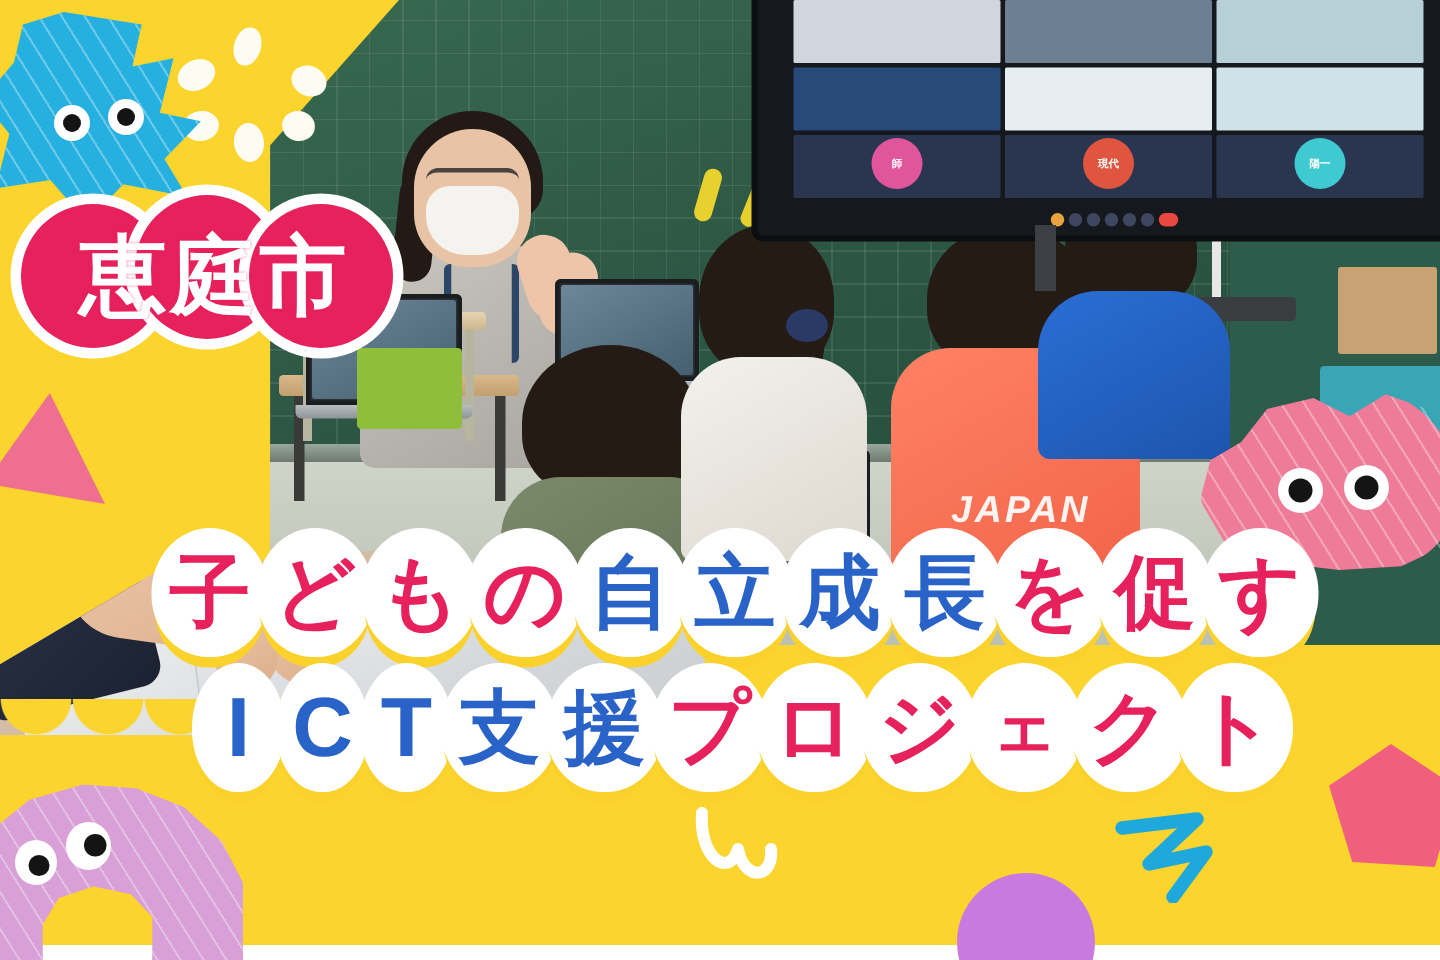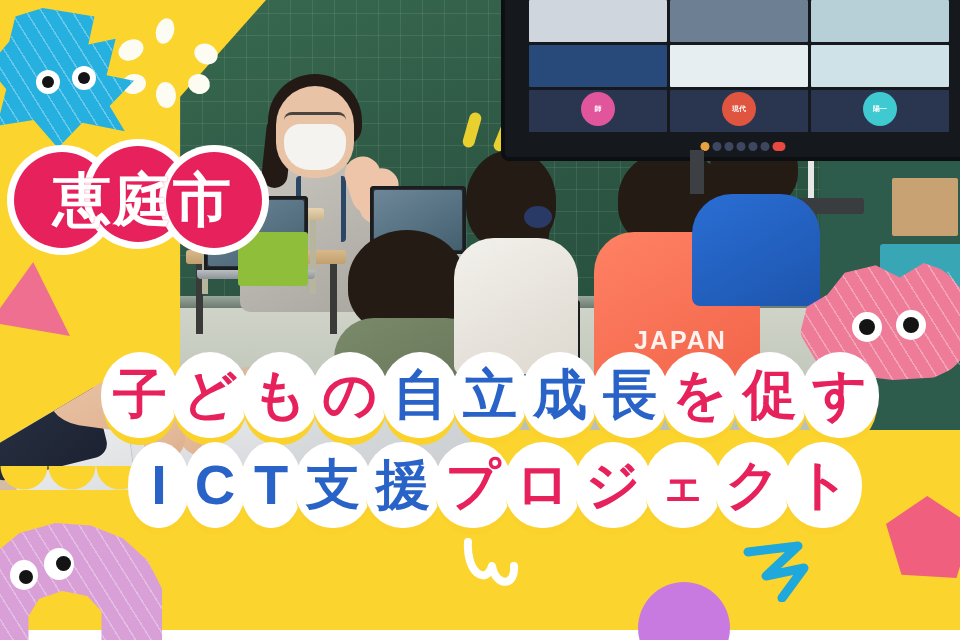--- a/index.html
+++ b/index.html
@@ -17,20 +17,21 @@
 
   
   .photo-classroom{
     position:absolute;
     left:180px;top:0;width:780px;height:430px;
     background:
       
       linear-gradient(180deg,rgba(0,0,0,0) 0%,rgba(0,0,0,0) 100%),
       linear-gradient(#2e5c4c,#2e5c4c);
     overflow:hidden;
+    font-style:italic;
   }
   .cb{ 
     position:absolute;left:0;top:0;width:640px;height:300px;
     background:
       repeating-linear-gradient(90deg,rgba(255,255,255,.085) 0 1px,rgba(0,0,0,0) 1px 22px),
       repeating-linear-gradient(0deg,rgba(255,255,255,.085) 0 1px,rgba(0,0,0,0) 1px 22px),
       linear-gradient(160deg,#38694f 0%,#2d5744 55%,#26503e 100%);
   }
   .cb-frame{
     position:absolute;left:0;top:296px;width:640px;height:12px;
@@ -195,21 +196,21 @@
   }
   .purple-circle{
     position:absolute;left:638px;bottom:-34px;width:92px;height:92px;
     background:#c97ae0;border-radius:50%;
   }
   .zigzag{position:absolute;left:742px;top:538px;}
   .squiggle{position:absolute;left:452px;top:536px;}
 
   
   .city-badge{
-    position:absolute;left:14px;top:146px;width:258px;height:112px;
+    position:absolute;left:14px;top:130px;width:258px;height:112px;
   }
   .bubble{
     position:absolute;top:0;width:96px;height:96px;border-radius:50%;
     background:#e7215c;box-shadow:0 0 0 7px #fff;
   }
   .bubble.b1{left:0;top:6px;}
   .bubble.b2{left:76px;top:0;}
   .bubble.b3{left:152px;top:6px;}
   .city-text{
     position:absolute;left:0;top:4px;width:258px;height:100px;

